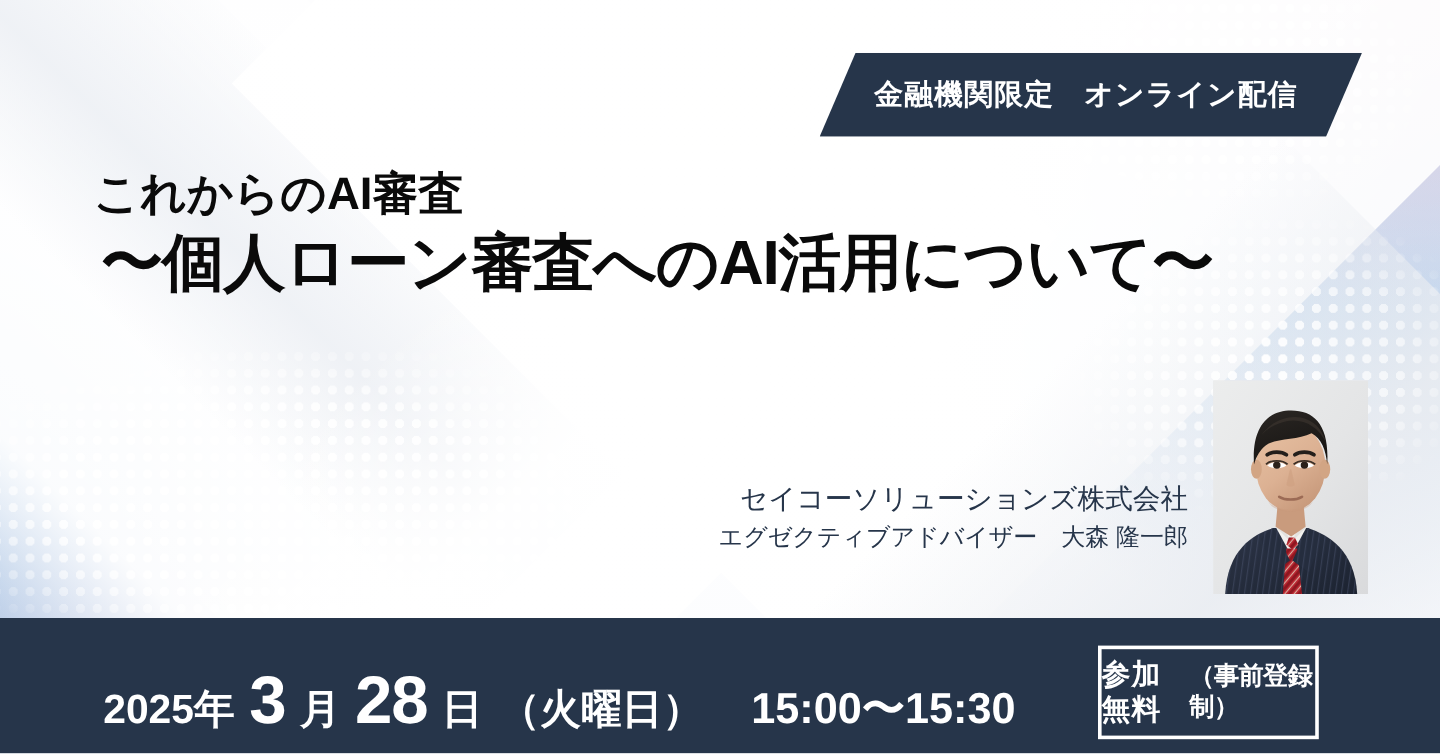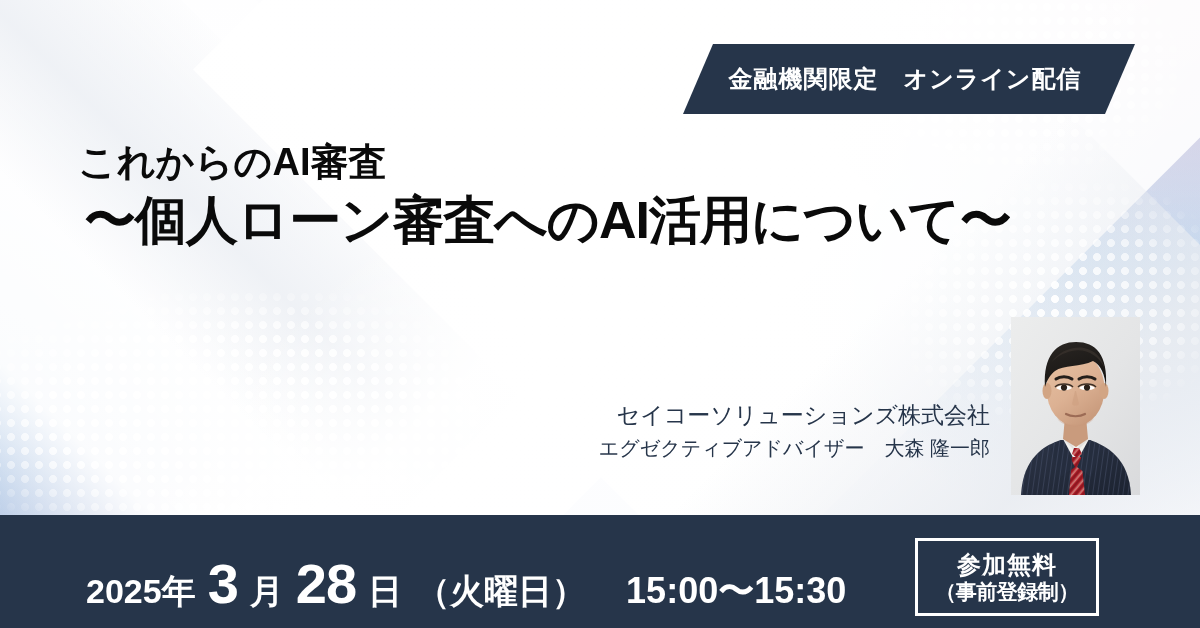--- a/index.html
+++ b/index.html
@@ -193,21 +193,21 @@
   .d-time  { font-size: 36px; margin-left: 28px; letter-spacing: 0px; margin-top: 38px; }
 
   .free-box {
     position: absolute;
     left: 915px;
     top: 538px;
     width: 178px;
     height: 72px;
     border: 3px solid #ffffff;
     display: flex;
-    flex-direction: column;
+    flex-direction: row;
     align-items: center;
     justify-content: center;
     color: #ffffff;
     line-height: 1.22;
   }
   .free-line1 { font-size: 24px; font-weight: bold; letter-spacing: 1px; }
   .free-line2 { font-size: 21px; font-weight: bold; letter-spacing: -0.5px; }
 </style>
 </head>
 <body>

